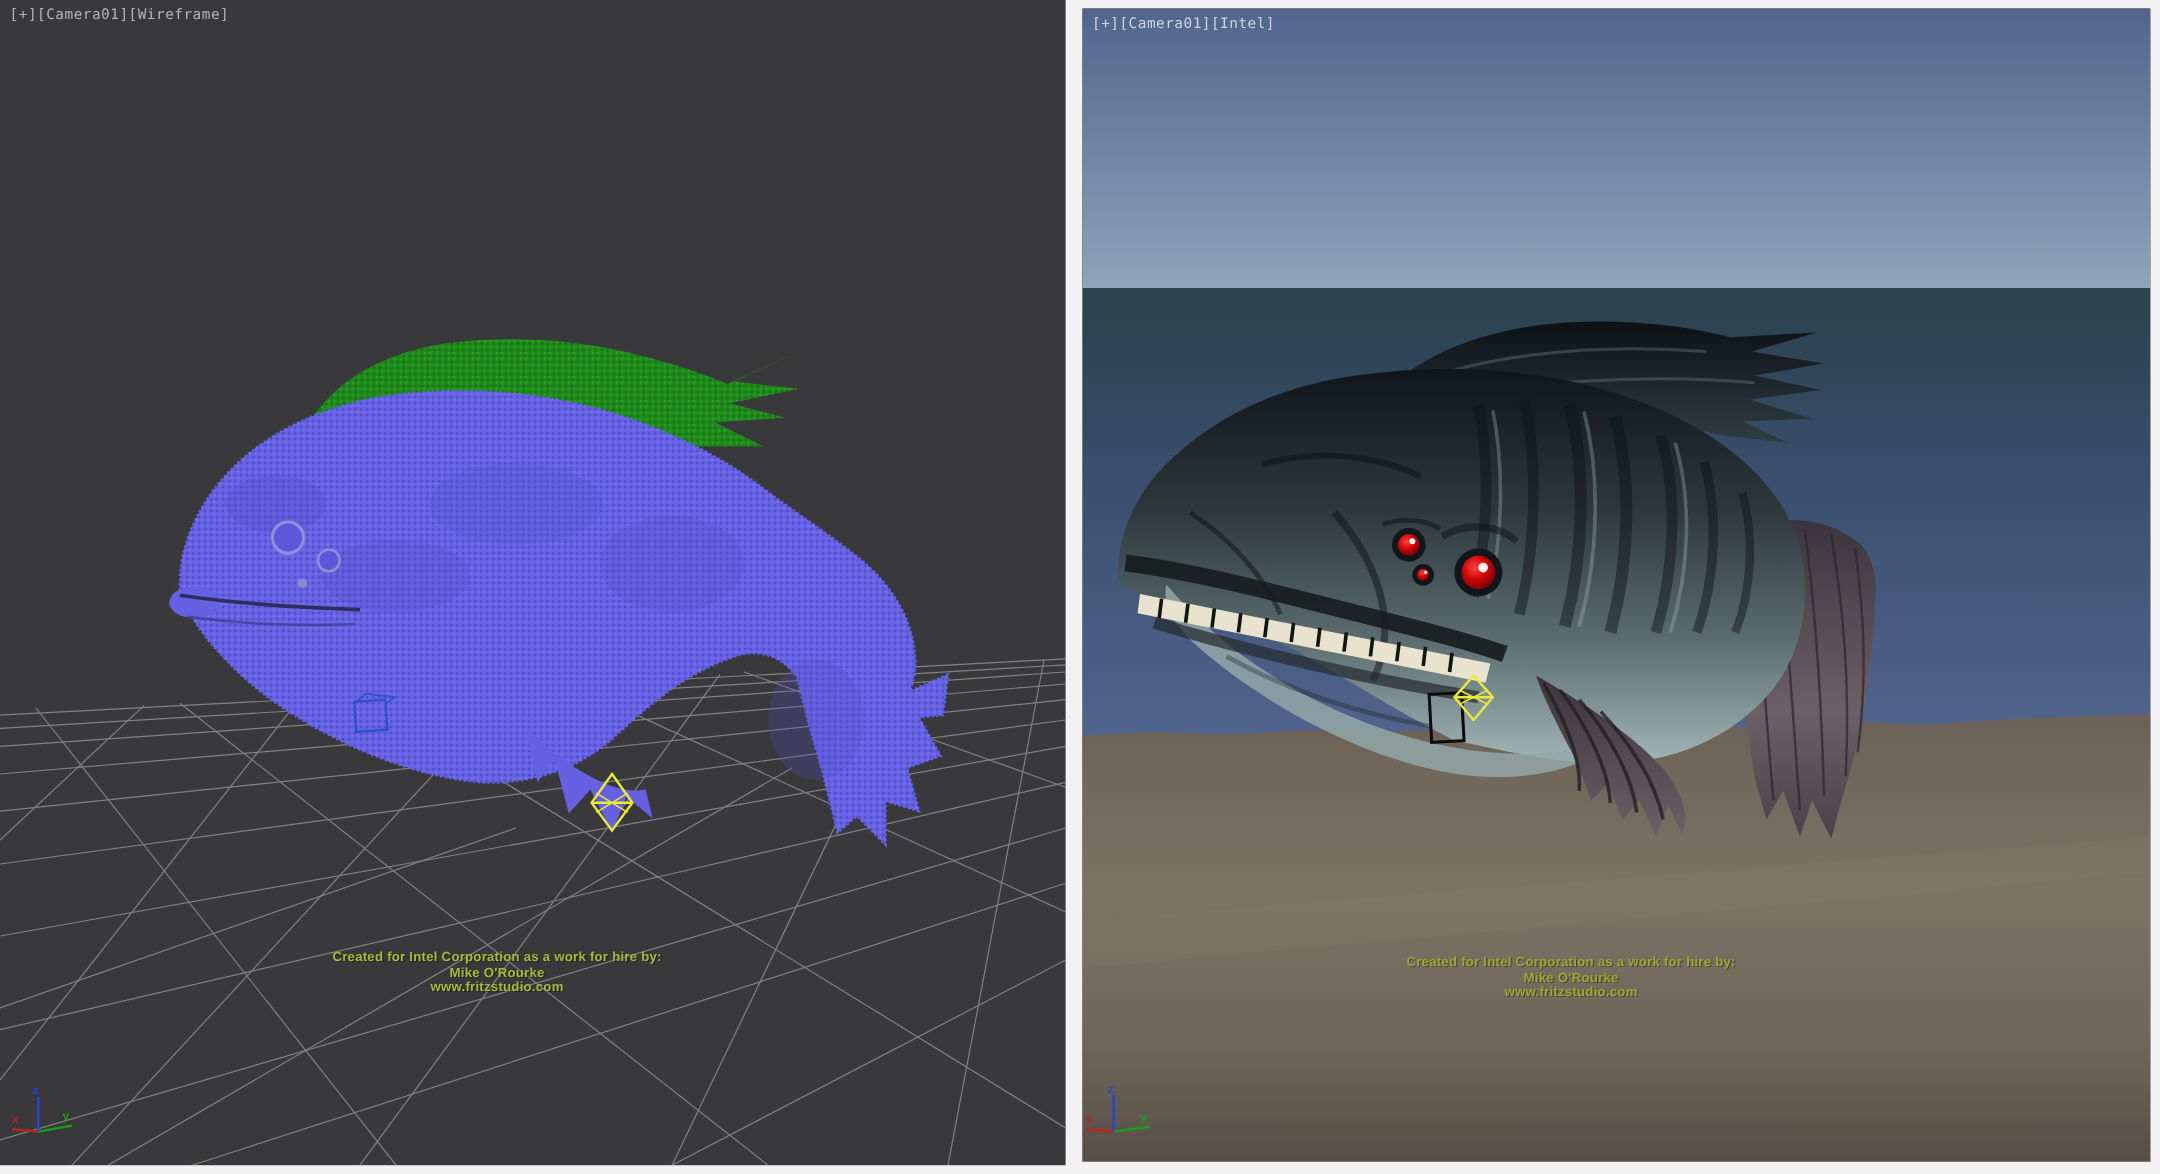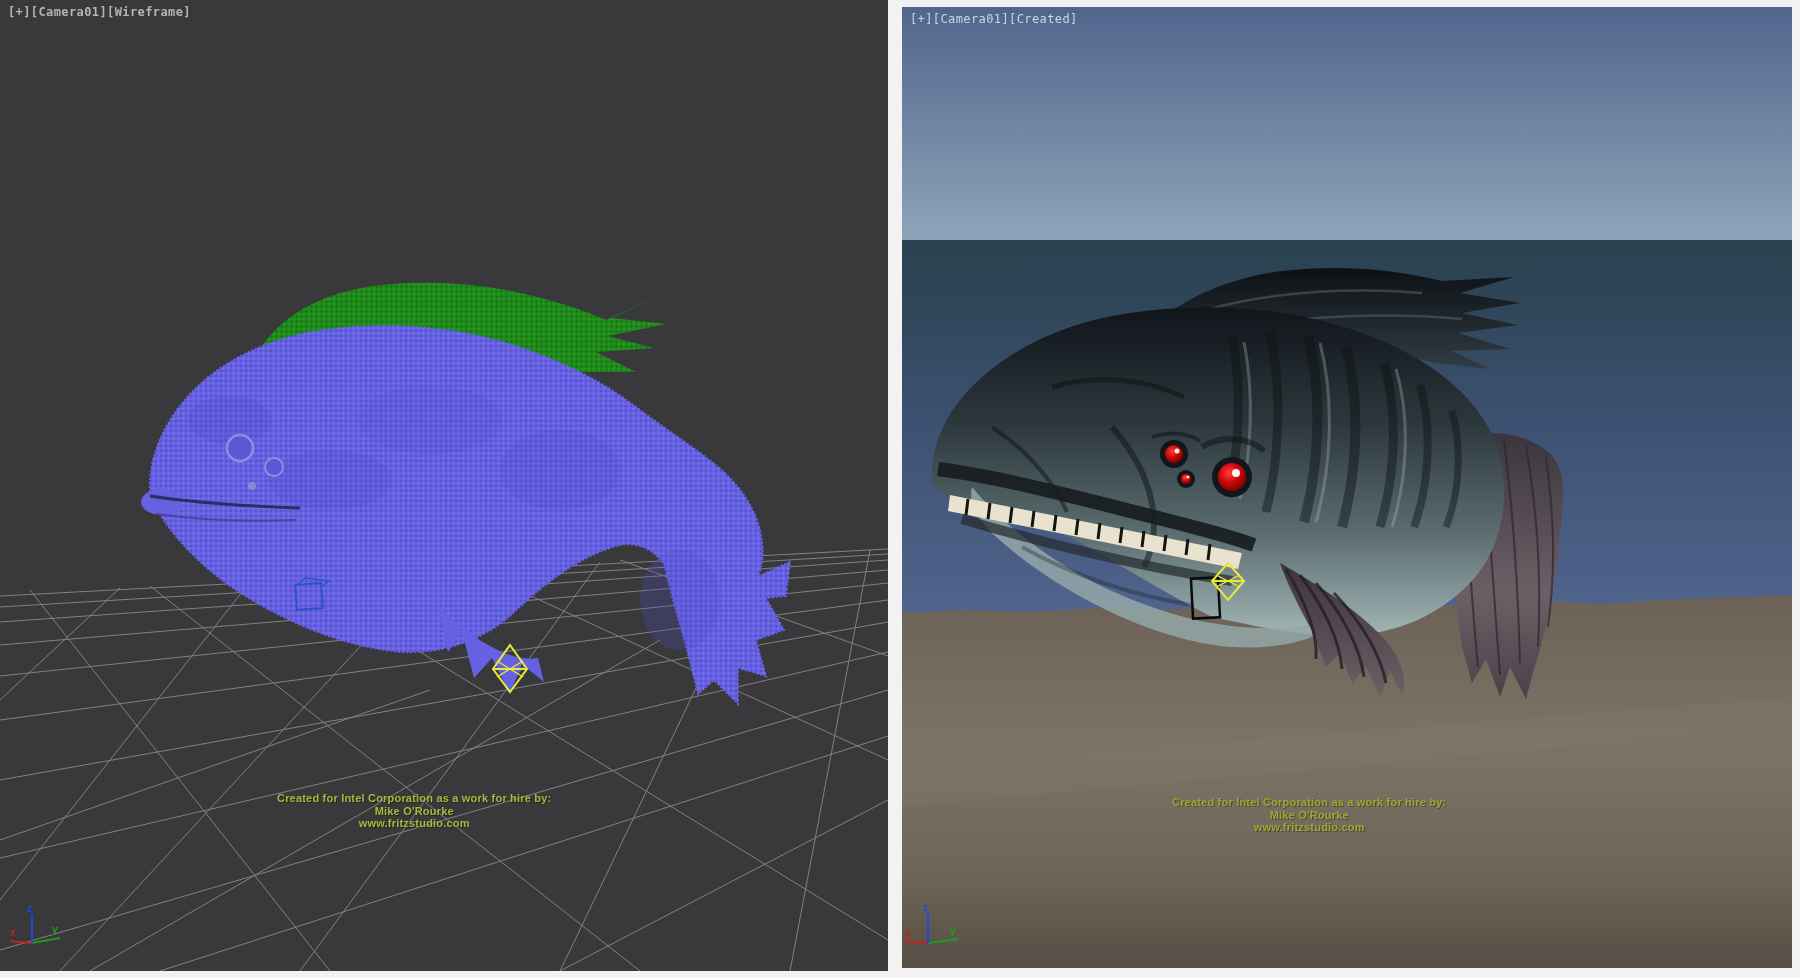--- a/index.html
+++ b/index.html
@@ -4,21 +4,21 @@
 <style>
   html,body{margin:0;padding:0;}
   body{width:1800px;height:978px;background:#f2f2f2;overflow:hidden;position:relative;
        font-family:"Liberation Sans",sans-serif;}
   .viewport{position:absolute;overflow:hidden;}
   .viewport-left{left:0;top:0;width:888px;height:971px;background:#39383a;}
   .viewport-right{left:902px;top:7px;width:890px;height:961px;background:#39383a;}
   .scene{position:absolute;left:0;top:0;width:100%;height:100%;display:block;}
   .vp-label{position:absolute;left:8px;top:5px;font-size:12px;letter-spacing:.4px;
             font-family:"DejaVu Sans Mono","Liberation Mono",monospace;cursor:pointer;}
-  .vp-label.wire{color:#b5b5b5;font-weight:bold;}
+  .vp-label.wire{color:#b5b5b5;}
   .vp-label.shaded{color:#ccd5e3;}
   .watermark{position:absolute;font-weight:bold;font-size:11px;line-height:12.5px;
              letter-spacing:.2px;text-shadow:1px 1px 0 rgba(0,0,0,.35);text-align:center;}
   .watermark.wm-left{left:277px;top:792px;color:#a6b93a;}
   .watermark.wm-right{left:270px;top:789px;color:#9aa92f;}
   .axis-tripod{position:absolute;left:0;width:80px;height:70px;}
   .axis-tripod.at-left{top:903px;}
   .axis-tripod.at-right{top:896px;}
   .axis-tripod text{font-size:10px;font-weight:bold;font-family:"Liberation Sans",sans-serif;}
 </style>
@@ -294,21 +294,21 @@
     <rect x="290" y="571" width="27" height="40" fill="none" stroke="#0b0b0b" stroke-width="2.5" transform="rotate(-3 303 591)"></rect>
 
     <g stroke="#e9e93a" fill="none" stroke-width="2">
       <polygon points="326,556 342,574 326,593 310,574"></polygon>
       <line x1="310" y1="574" x2="342" y2="574"></line>
       <line x1="314" y1="568" x2="338" y2="580" stroke-width="1.3"></line>
       <line x1="314" y1="580" x2="338" y2="568" stroke-width="1.3"></line>
     </g>
   </svg>
 
-  <div class="vp-label shaded">[+][Camera01][Created]</div>
+  <div class="vp-label shaded">[+][Camera01][Intel]</div>
 
   <div class="watermark wm-right">
     <div>Created for Intel Corporation as a work for hire by:</div>
     <div>Mike O'Rourke</div>
     <div>www.fritzstudio.com</div>
   </div>
 
   <svg class="axis-tripod at-right" viewBox="0 0 80 70">
     <line x1="26" y1="40" x2="3" y2="38" stroke="#c22222" stroke-width="2"></line>
     <line x1="26" y1="40" x2="56" y2="36" stroke="#18a018" stroke-width="2"></line>

